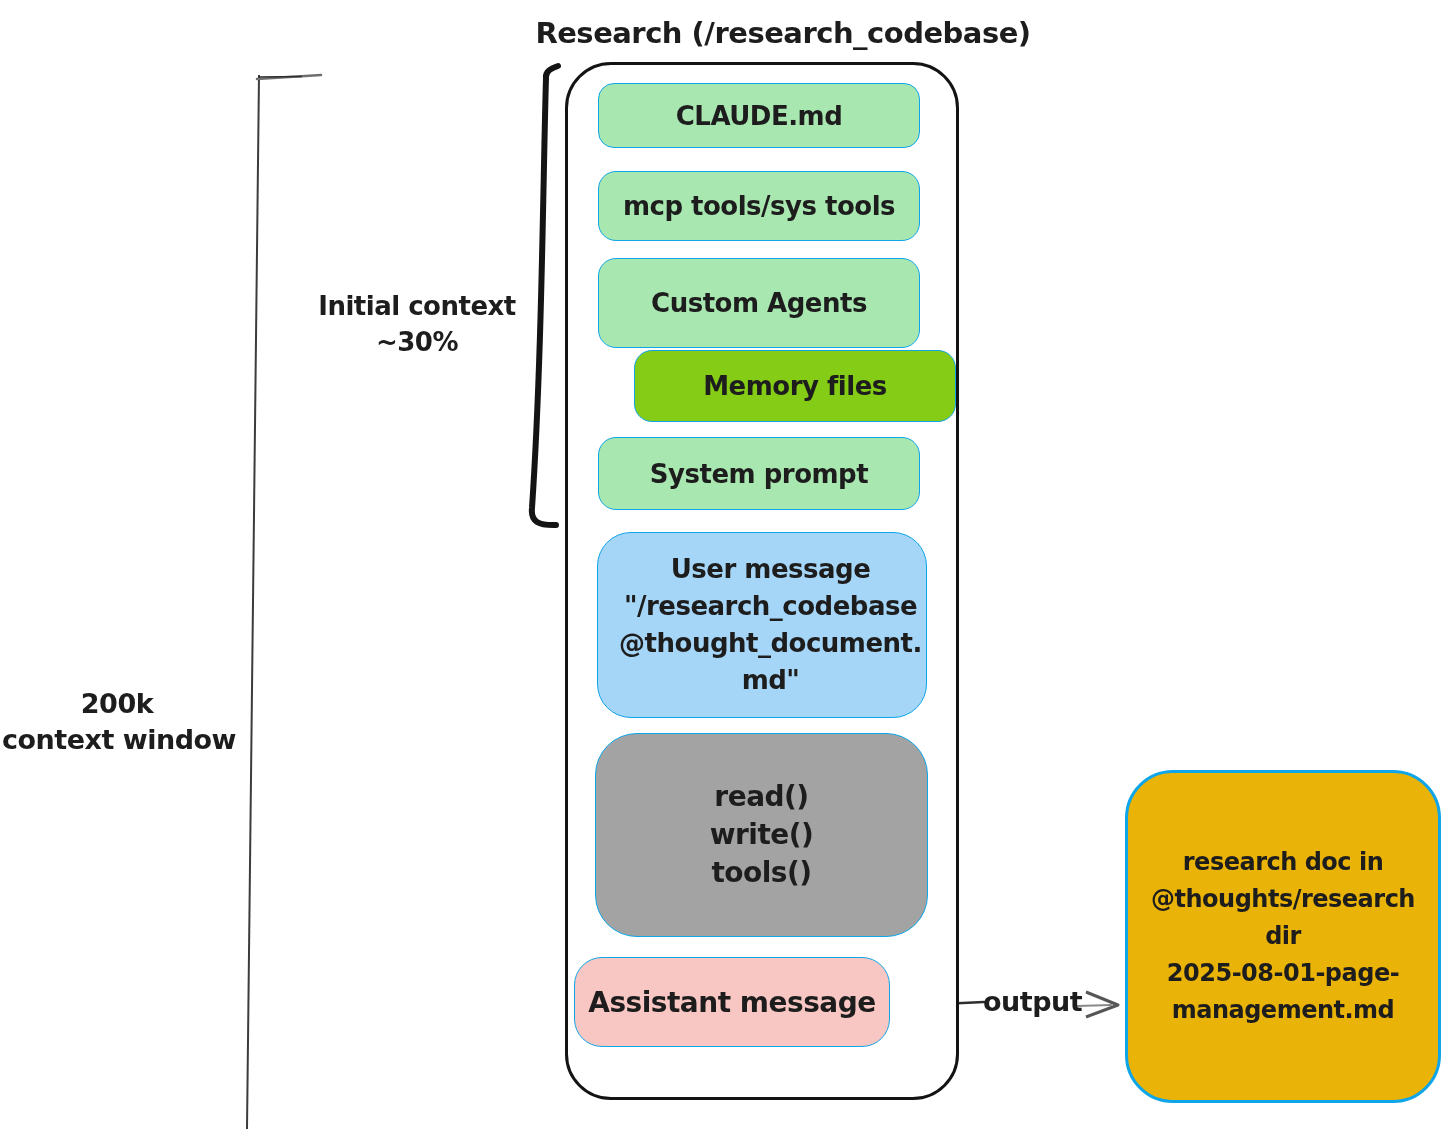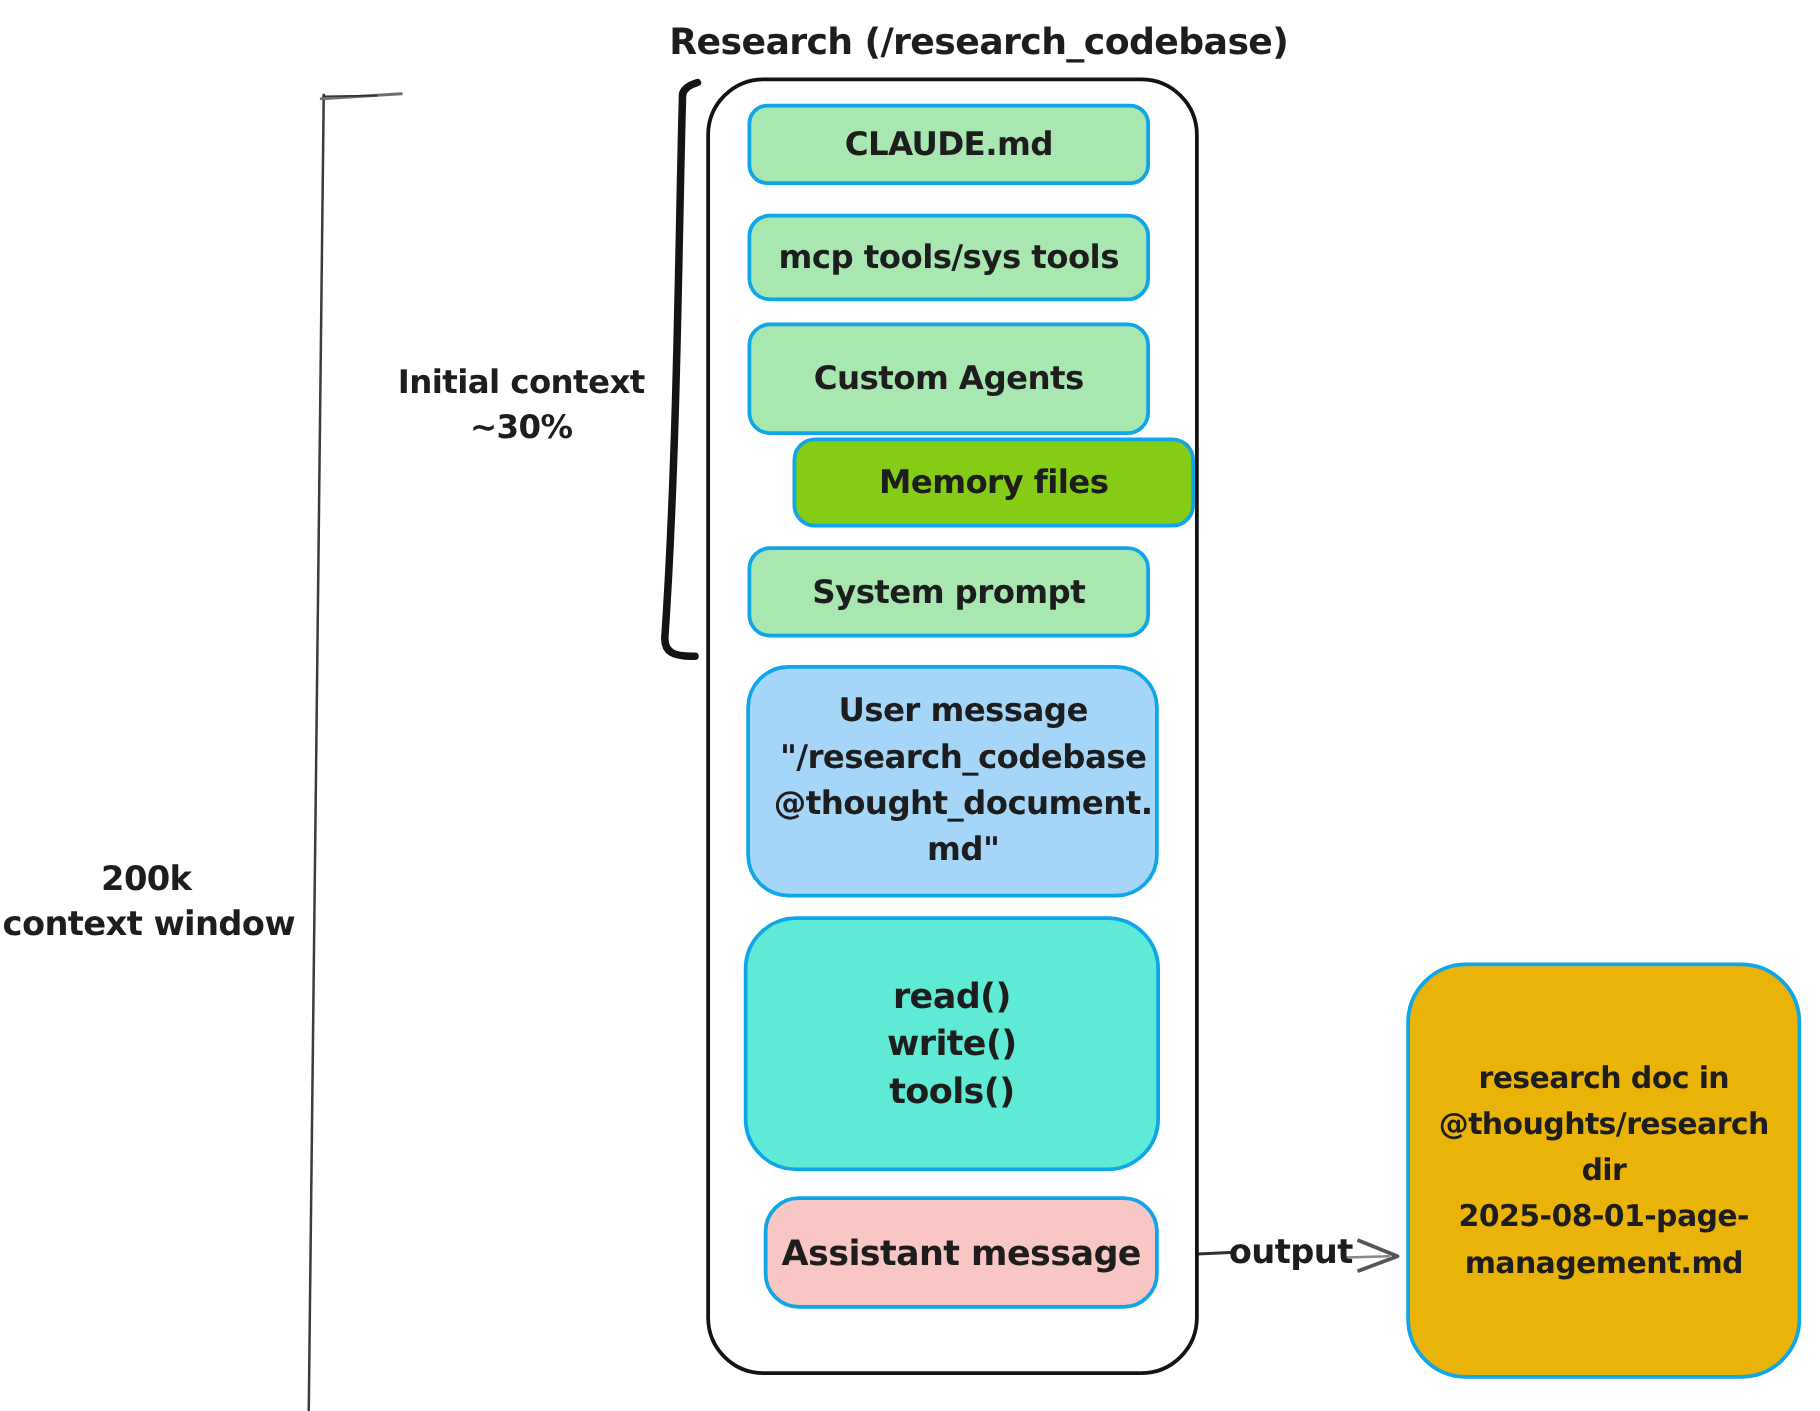--- a/index.html
+++ b/index.html
@@ -21,31 +21,31 @@
   .label-200k{left:2px;top:686px;width:230px;font-size:27px;}
   .label-initial{left:303px;top:288px;width:228px;}
   .container-outline{
     position:absolute;left:565px;top:62px;width:394px;height:1038px;
     border:3.5px solid #131313;border-radius:46px;background:#ffffff;
     box-sizing:border-box;
   }
   .node{
     position:absolute;display:flex;flex-direction:column;
     align-items:center;justify-content:center;
-    border:3px solid #0ea5e9;box-sizing:border-box;
+    border:1px solid #0ea5e9;box-sizing:border-box;
     text-align:center;font-size:26px;letter-spacing:-0.5px;
   }
   .g1{left:598px;top:83px;width:322px;height:65px;border-radius:16px;}
   .g2{left:598px;top:171px;width:322px;height:70px;border-radius:18px;}
   .g3{left:598px;top:258px;width:322px;height:90px;border-radius:18px;}
   .g4{left:598px;top:350px;width:322px;height:72px;border-radius:18px;}
   .g5{left:598px;top:437px;width:322px;height:73px;border-radius:18px;}
   .blue-box{left:597px;top:532px;width:330px;height:186px;border-radius:34px;line-height:37px;}
   .yellow-box{left:595px;top:733px;width:333px;height:204px;border-radius:42px;line-height:38px;font-size:28px;}
-  .pink-box{left:611px;top:957px;width:316px;height:90px;border-radius:28px;font-size:28px;}
+  .pink-box{left:574px;top:957px;width:316px;height:90px;border-radius:28px;font-size:28px;}
   .result-box{
     left:1125px;top:770px;width:316px;height:333px;border-radius:48px;
     background:#eab308;font-size:24px;line-height:37px;border-width:3px;
   }
   .output-label{position:absolute;left:983px;top:986px;width:100px;font-size:27px;letter-spacing:-0.5px;}
   .text-line{white-space:pre;}
 </style>
 </head>
 <body>
 
@@ -94,21 +94,21 @@
     <div class="text-line">System prompt</div>
   </div>
 
   <div class="node blue-box" style="background-color: rgb(166, 214, 247); padding-left: 17px;">
     <div class="text-line">User message</div>
     <div class="text-line">"/research_codebase</div>
     <div class="text-line">@thought_document.</div>
     <div class="text-line">md"</div>
   </div>
 
-  <div class="node yellow-box" style="background-color: #5eead4; text-align: right;">
+  <div class="node yellow-box" style="background-color: #a3a3a3; text-align: right;">
     <div class="text-line">read()</div>
     <div class="text-line">write()</div>
     <div class="text-line">tools()</div>
   </div>
 
   <div class="node pink-box" style="background-color: rgb(249, 199, 195);">
     <div class="text-line">Assistant message</div>
   </div>
 
   <div class="output-label">output</div>

